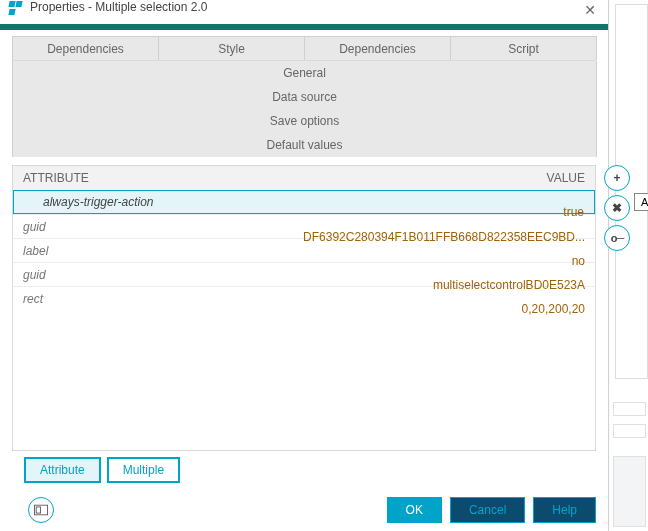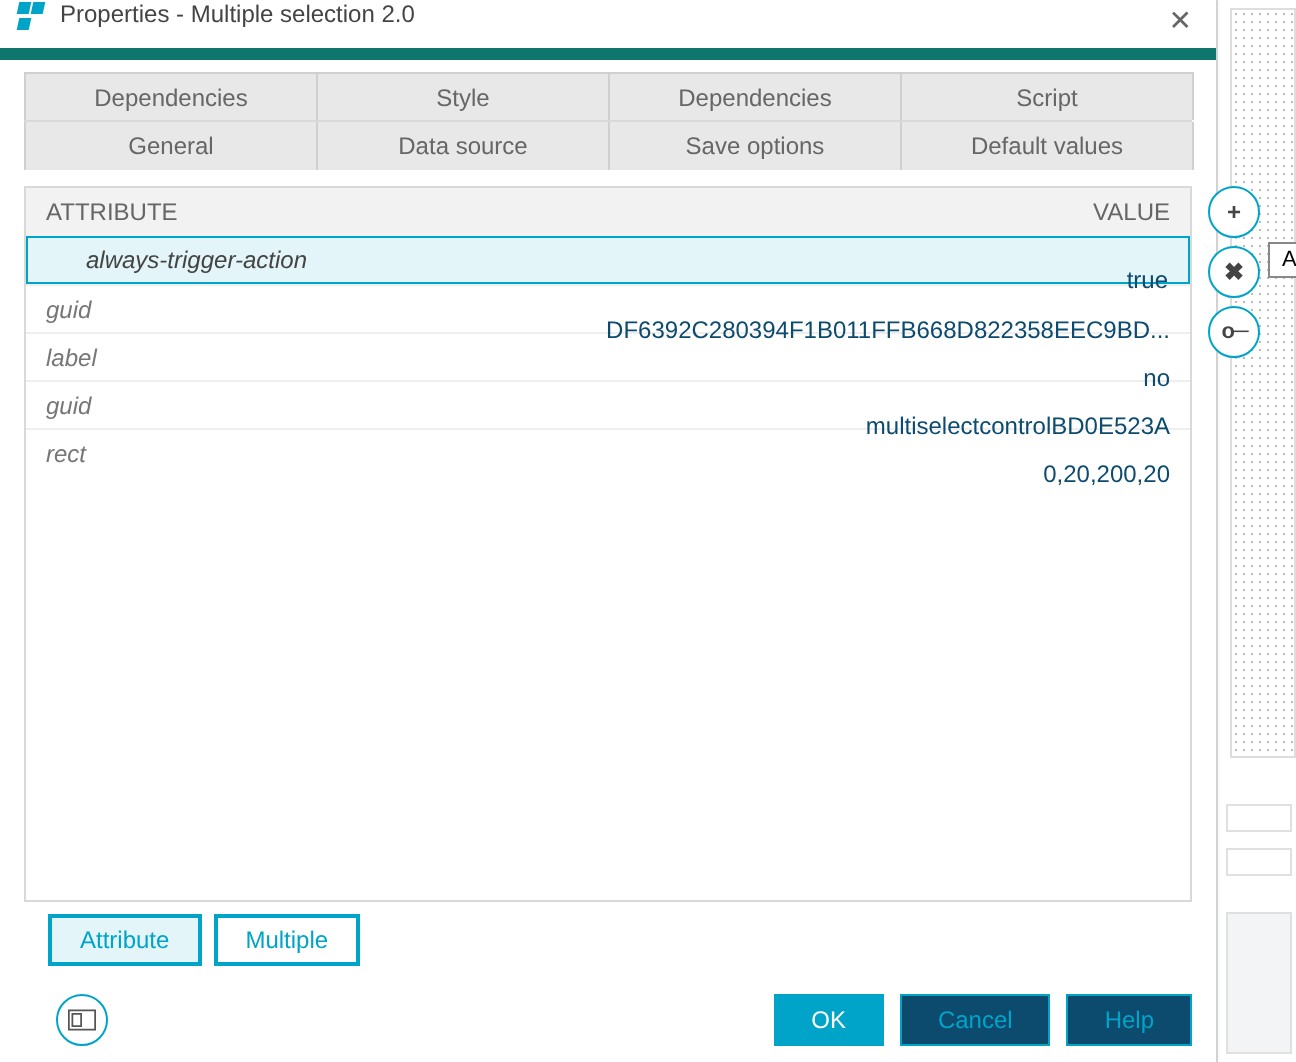--- a/index.html
+++ b/index.html
@@ -25,36 +25,36 @@
 
   .titlebar{display:flex;height:30px;padding:0 8px;border-bottom:6px solid #0f766e;}
   .logo{width:16px;height:16px;margin-right:6px;display:flex;flex-wrap:wrap;}
   .logo span{width:6px;height:6px;background:var(--teal);margin:0.5px;transform:skewX(-12deg);}
   .title{color:#444;}
   .close{margin-left:auto;font-size:14px;color:#666;cursor:pointer;padding:2px 4px;}
 
   .tabrow{display:flex;border-bottom:1px solid var(--gray-border);margin:6px 12px 0;}
   .tab{flex:1;text-align:center;height:24px;line-height:24px;background:var(--gray-bg);color:#666;border:1px solid #d0d0d0;border-bottom:none;margin-right:-1px;cursor:pointer;}
   .tab.active{background:#fff;color:var(--teal);}
-  .tabrow2{display:flex;margin:0 12px;}
+  .tabrow2{display:flex;margin:0 12px;flex-direction:column;}
   .tabrow2 .tab{border-top:none;}
 
   .tablewrap{position:relative;margin:8px 12px 0;flex:1;display:flex;flex-direction:column;}
   .sidebtns{position:absolute;right:-34px;top:0;display:flex;flex-direction:column;gap:4px;}
   .rbtn{width:26px;height:26px;border:1px solid var(--teal);border-radius:50%;background:#fff;display:flex;align-items:center;justify-content:center;color:#444;cursor:pointer;font-weight:bold;font-size:14px;}
   .tooltip{position:absolute;left:30px;top:28px;background:#fff;border:1px solid #888;padding:2px 6px;white-space:nowrap;font-size:11px;}
 
   .grid{border:1px solid var(--gray-border);flex:1;display:flex;flex-direction:column;overflow:hidden;}
   .ghead{display:flex;background:#F2F2F2;color:#666;height:24px;align-items:center;}
   .ghead .c{padding:0 10px;}
   .c1{width:48%;}
   .c2{flex:1;text-align:right;}
   .grow{display:flex;height:24px;align-items:center;border-top:1px solid #eee;}
   .grow .c1{font-style:italic;color:#777;padding:0 10px;}
-  .grow .c2{color:#0c4a6e;padding:0 10px;white-space:nowrap;overflow:hidden;text-overflow:ellipsis;margin-top:20px;}
+  .grow .c2{color:#a16207;padding:0 10px;white-space:nowrap;overflow:hidden;text-overflow:ellipsis;margin-top:20px;}
   .grow.sel{border:1px solid var(--teal);background:var(--teal-lighter);padding-left:19px;}
   .grow.sel .c1{color:#444;}
   .gbody{flex:1;overflow:hidden;background:#fff;}
 
   .bottom-tabs{display:flex;margin:6px 12px 0;gap:6px;}
   .bbtn{border:2px solid var(--teal);color:var(--teal);padding:4px 14px;cursor:pointer;background:var(--teal-lighter);}
   .bbtn.secondary{background:#fff;}
 
   .footer{display:flex;align-items:center;padding:8px 12px 8px 28px;gap:8px;margin-top:6px;}
   .footer .fbtn{border:1px solid var(--teal);color:var(--teal);padding:5px 18px;cursor:pointer;background:#0c4a6e;}

